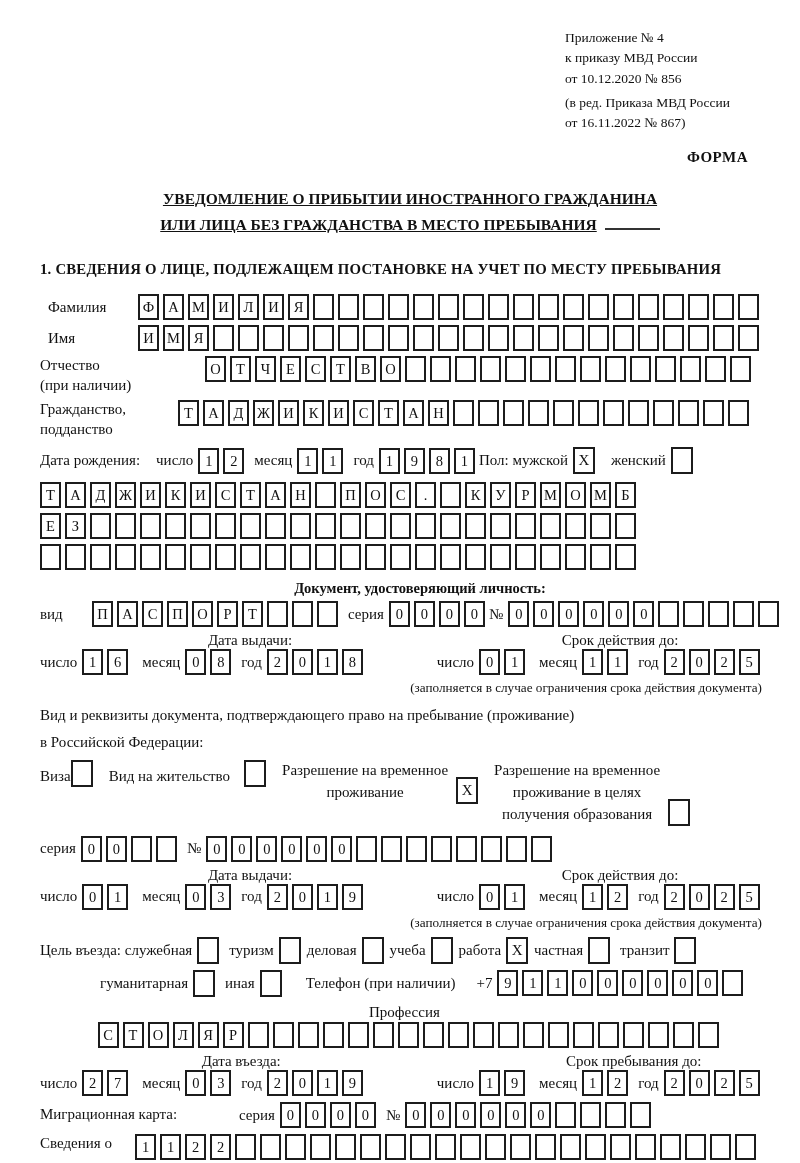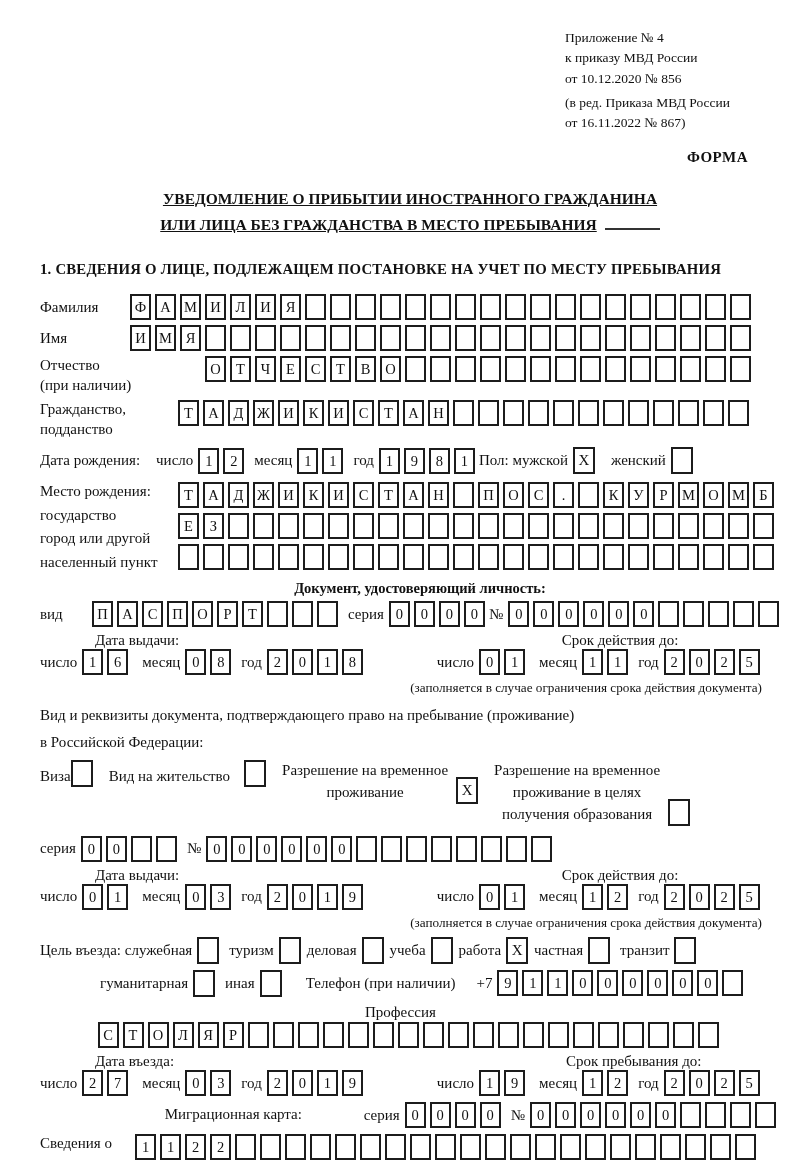--- a/index.html
+++ b/index.html
@@ -21,26 +21,26 @@
   .flabel { font-size:15px; line-height:1.3; flex-shrink:0; }
   .cells { display:flex; flex-wrap:nowrap; }
   .cell {
     display:inline-block; width:21px; height:26px; border:2px solid #1c1c1c;
     margin-right:4px; text-align:center; line-height:22px; font-size:14.5px; flex-shrink:0;
   }
   .checkbox {
     display:inline-block; width:22px; height:27px; border:2px solid #1c1c1c;
     text-align:center; line-height:23px; font-size:15px; flex-shrink:0;
   }
-  .w90 { width:90px; } .w138 { width:138px; } .w165 { width:165px; }
+  .w90 { width:90px;margin-left:8px; } .w138 { width:138px; } .w165 { width:165px; }
   .lbl-sm { font-size:15px; margin-right:5px; }
   .gap6 { margin-left:6px; } .gap10 { margin-left:10px; } .gap16 { margin-left:16px; } .gap24 { margin-left:24px; }
   .center-head { text-align:center; font-weight:bold; font-size:14.5px; margin:2px 0 4px 20px; }
   .date-heads { display:flex; font-size:15px; margin-top:2px; }
-  .date-heads .h1 { width:310px; margin-left:55px; text-align:left; }
+  .date-heads .h1 { width:310px; margin-left:55px; text-align:center; }
   .date-heads .h2 { width:310px; margin-left:60px; text-align:center; }
   .note { text-align:right; font-size:13.2px; padding-right:18px; margin-top:1px; margin-bottom:6px; }
   .intro { font-size:15px; line-height:1.8; margin-top:4px; }
   .opt { display:flex; align-items:flex-end; }
   .opt .olabel { font-size:15px; line-height:1.45; }
   .opt .olabel.ctr { text-align:center; }
   .mcell-rows > .cells { margin-bottom:5px; }
 </style>
 </head>
 <body>
@@ -207,26 +207,20 @@
         <span class="cell">8</span>
         <span class="cell">1</span>
       </div>
     <span class="lbl-sm">Пол: мужской</span>
     <span class="checkbox">X</span>
     <span class="lbl-sm gap16">женский</span>
     <span class="checkbox"></span>
   </div>
 
   <div class="frow top" style="margin-top:8px;">
-    <div class="flabel w138">
-      <div>Место рождения:</div>
-      <div style="margin-top:4px;">государство</div>
-      <div style="margin-top:4px;">город или другой</div>
-      <div style="margin-top:4px;">населенный пункт</div>
-    </div>
     <div class="mcell-rows">
       <div class="cells">
           <span class="cell">Т</span>
           <span class="cell">А</span>
           <span class="cell">Д</span>
           <span class="cell">Ж</span>
           <span class="cell">И</span>
           <span class="cell">К</span>
           <span class="cell">И</span>
           <span class="cell">С</span>
@@ -586,21 +580,21 @@
       </div>
     <span class="lbl-sm gap6">год</span>
     <div class="cells">
         <span class="cell">2</span>
         <span class="cell">0</span>
         <span class="cell">2</span>
         <span class="cell">5</span>
       </div>
   </div>
 
-  <div class="frow" style="margin-top:6px;justify-content:flex-end;">
+  <div class="frow" style="margin-top:6px;">
     <div class="flabel" style="width:175px;">Миграционная карта:</div>
     <span class="lbl-sm gap24">серия</span>
     <div class="cells">
         <span class="cell">0</span>
         <span class="cell">0</span>
         <span class="cell">0</span>
         <span class="cell">0</span>
       </div>
     <span class="lbl-sm gap6">№</span>
     <div class="cells">

